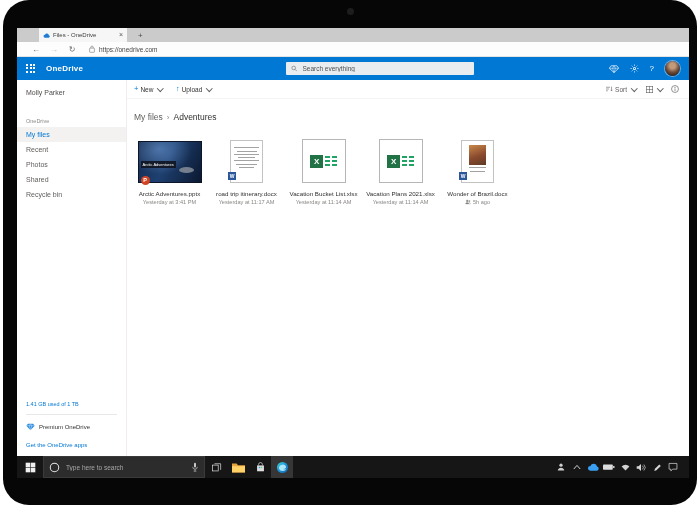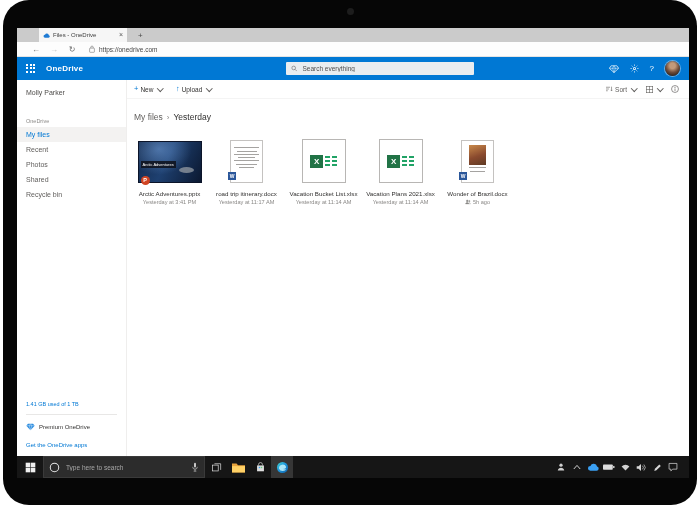--- a/index.html
+++ b/index.html
@@ -233,21 +233,21 @@
                     <line x1="6" y1="5.2" x2="6" y2="9" stroke="#605e5c"></line>
                     <circle cx="6" cy="3.4" r=".8" fill="#605e5c"></circle>
                   </svg>
               </span>
             </span>
           </div>
 
           <div class="crumb">
             <span class="root">My files</span>
             <span class="sep">›</span>
-            <span class="cur">Yesterday</span>
+            <span class="cur">Adventures</span>
           </div>
 
           <div class="grid">
               <div class="tile">
                 <div class="th">
                   <div class="ppt-img">
                     <span class="ppt-cap">Arctic Adventures</span>
                     <span class="walrus"></span>
                     <span class="badge bp">P</span>
                   </div>

